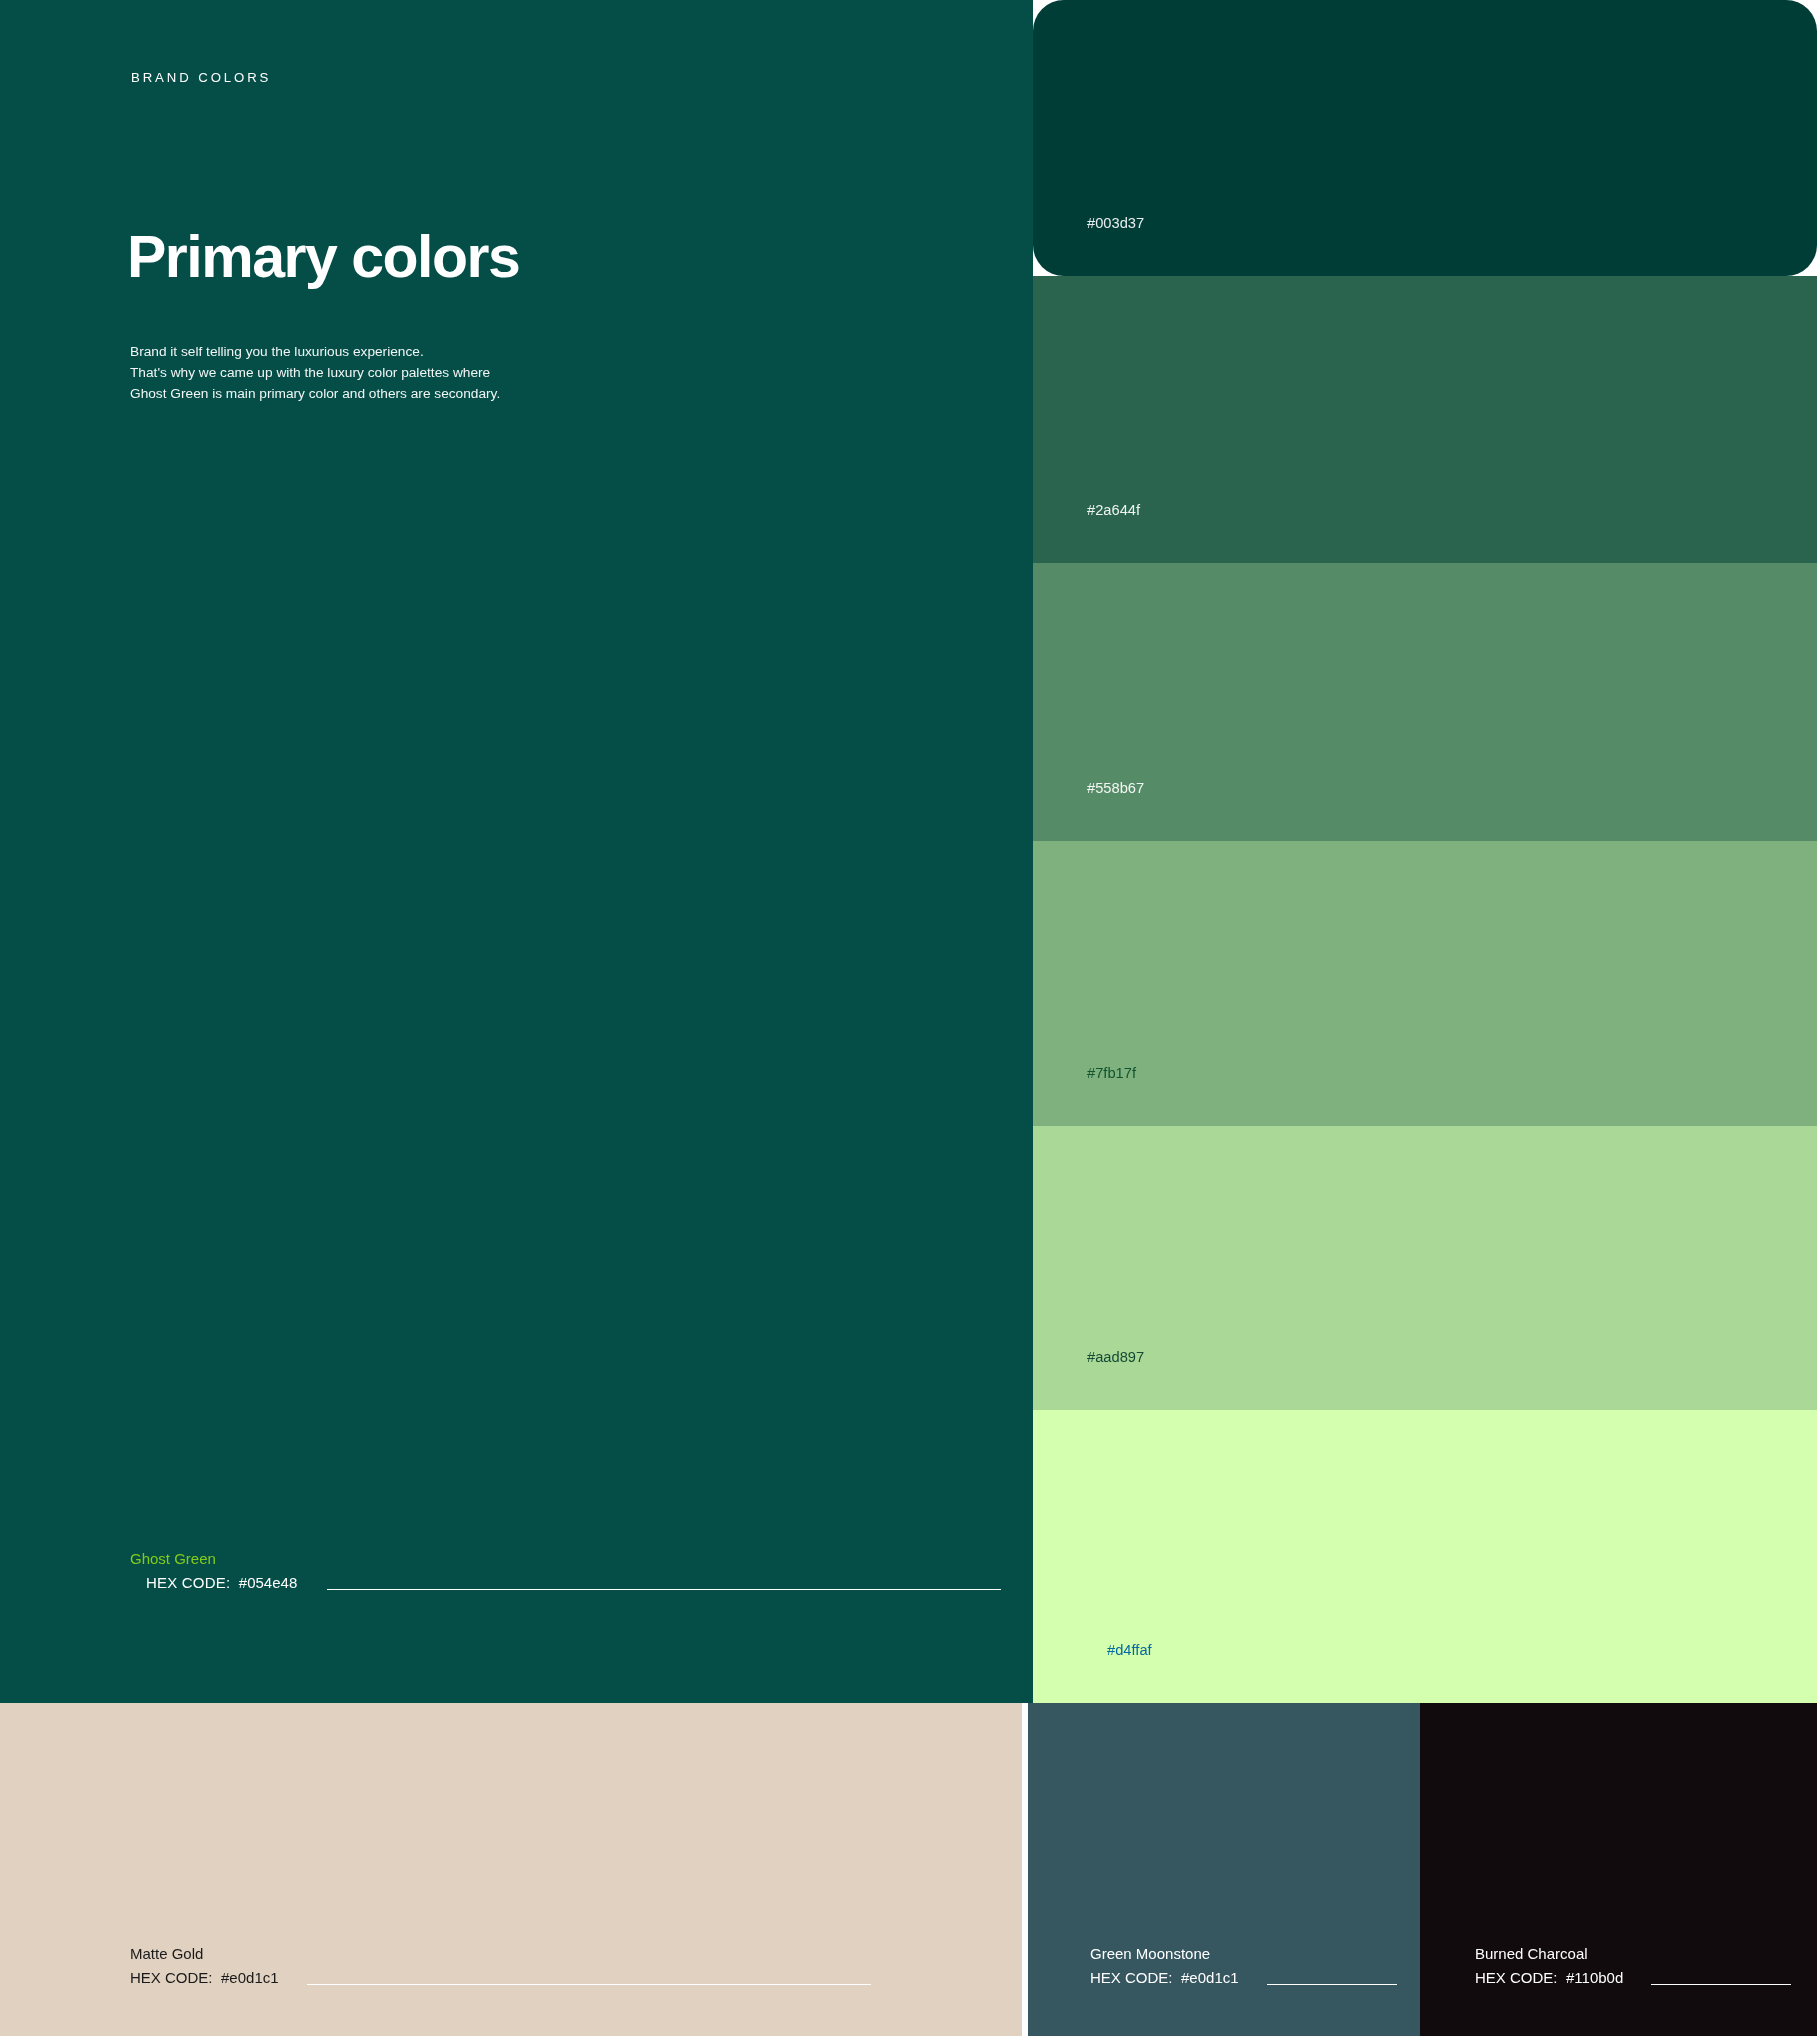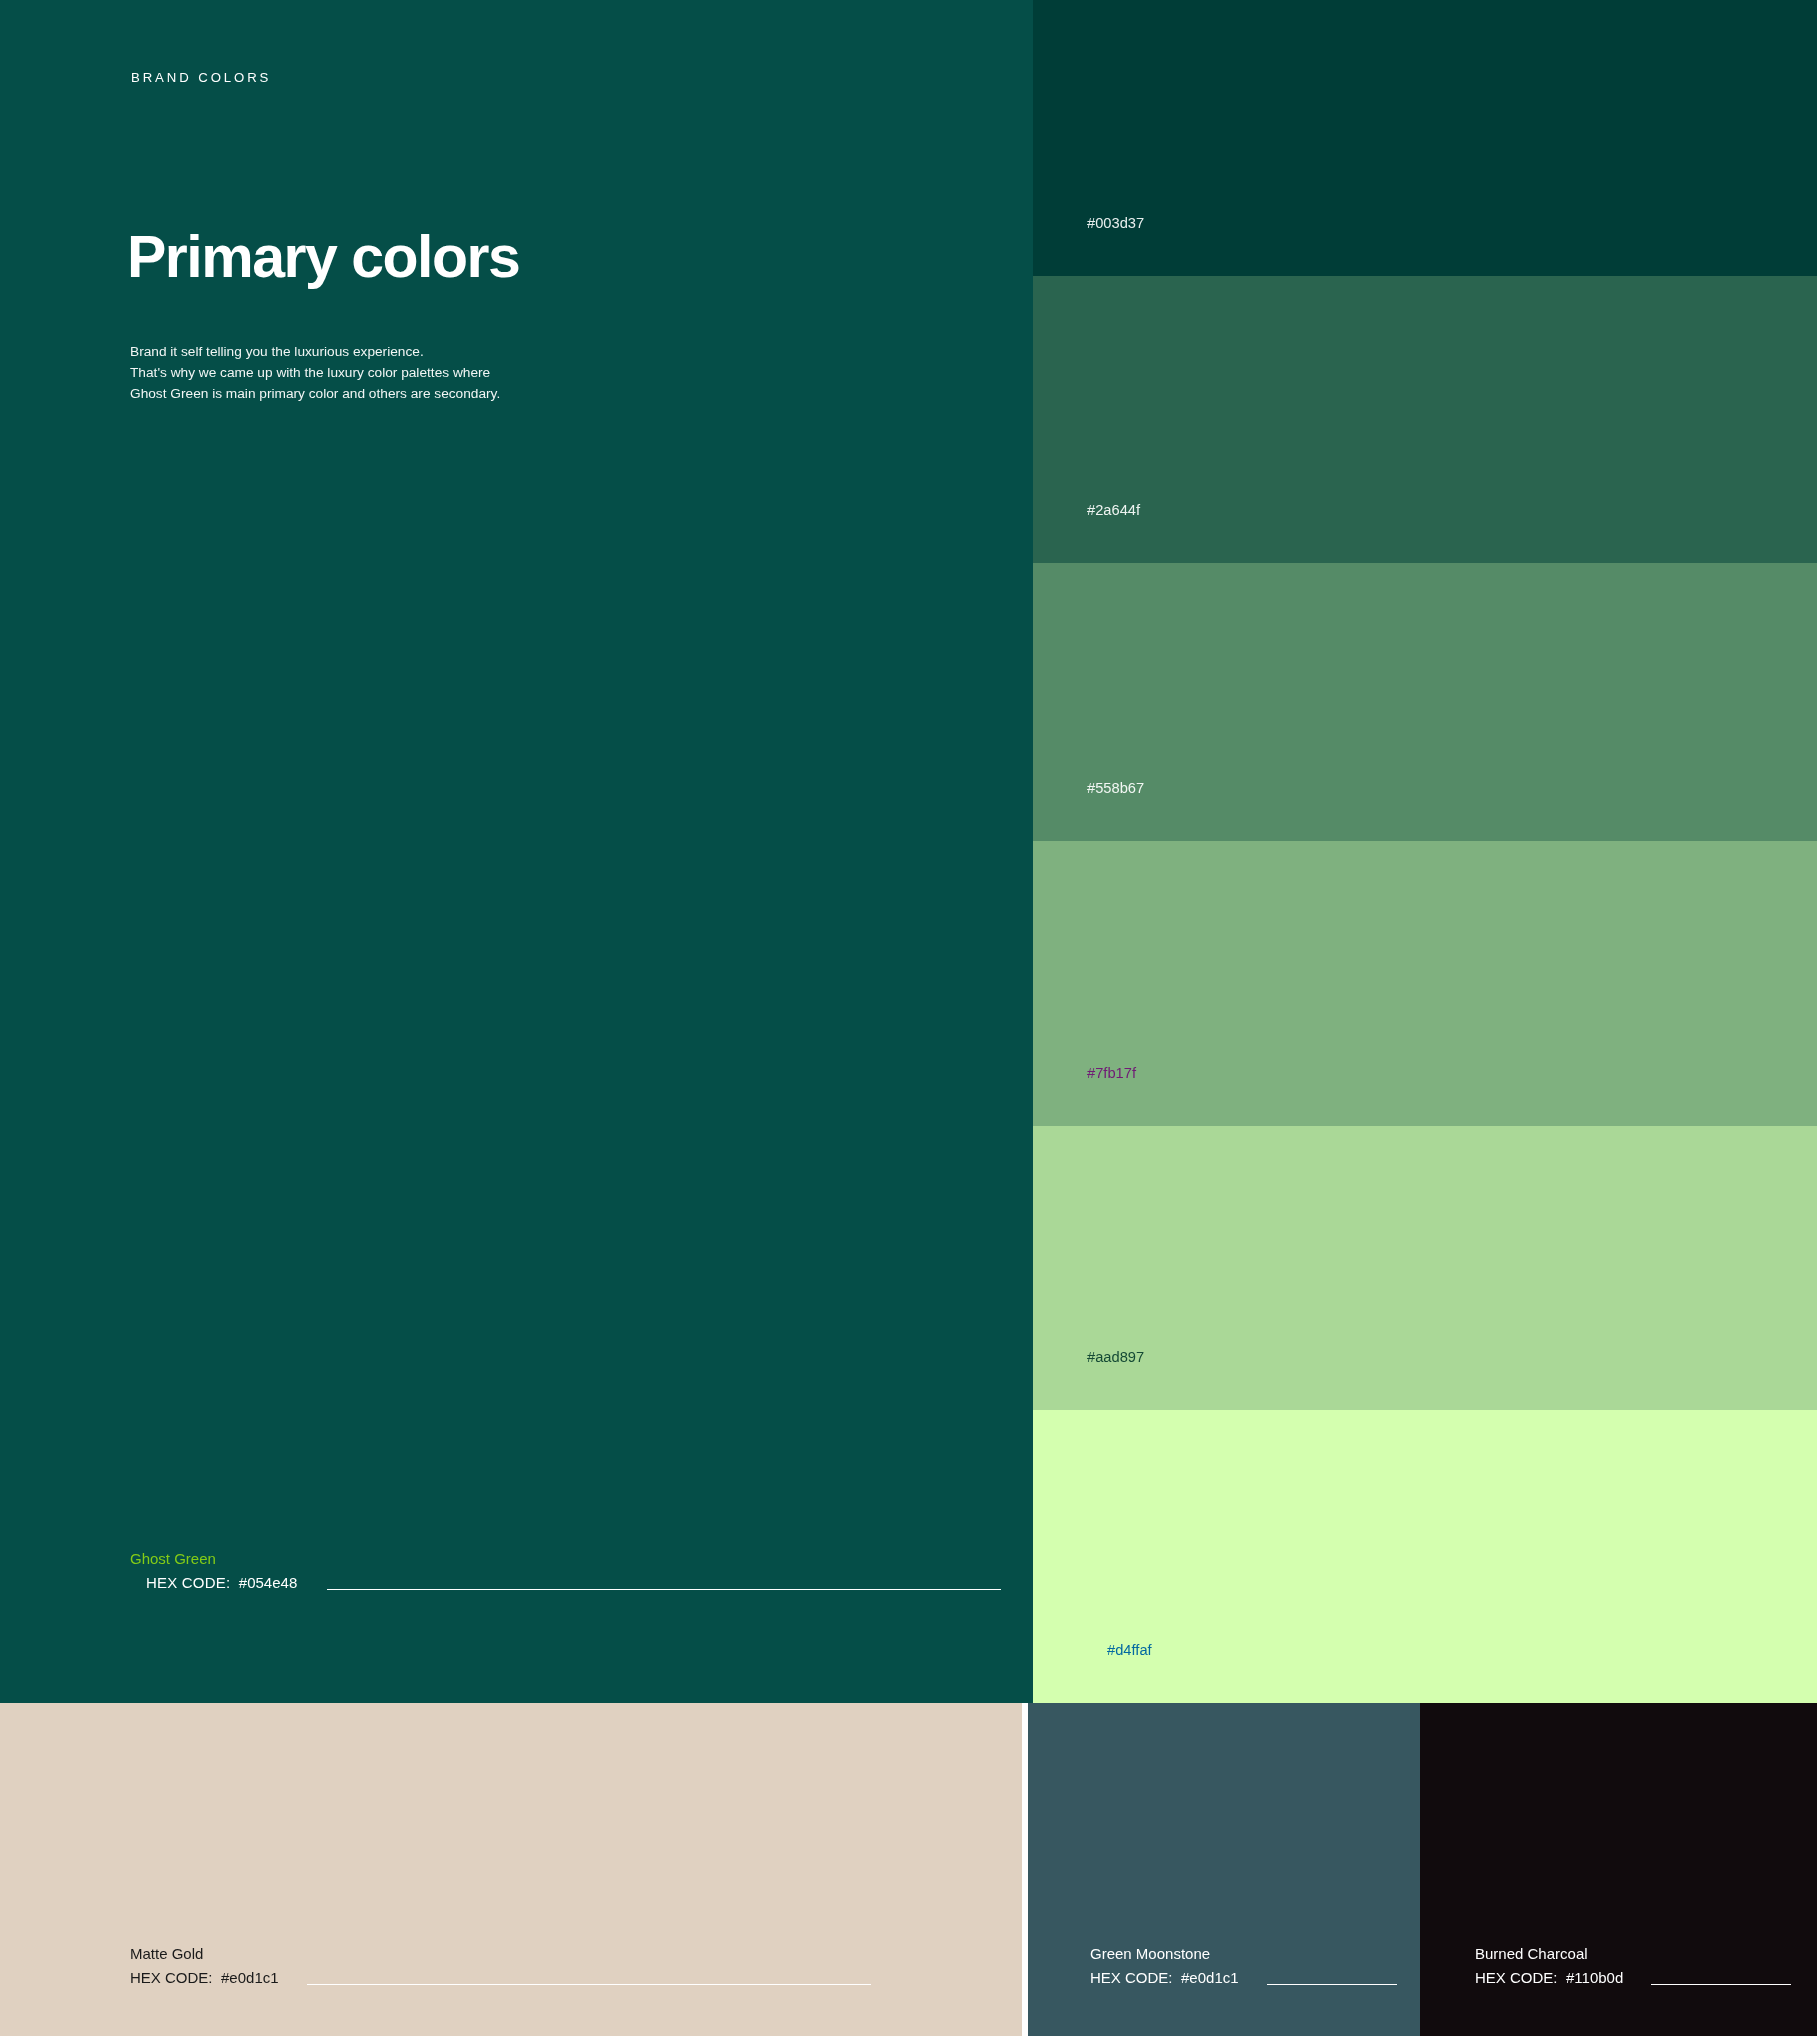--- a/index.html
+++ b/index.html
@@ -199,31 +199,31 @@
         <div class="cap-row">
           <div class="cap-hex">
             <span class="label">HEX CODE:</span><span class="value">#054e48</span>
           </div>
           <div class="cap-rule"></div>
         </div>
       </div>
     </section>
 
     <section class="swatch-stack">
-        <div class="swatch" style="background: rgb(0, 61, 55); height: 276px;">
+        <div class="swatch" style="background: rgb(0, 61, 55); height: 276px; border-radius: 31px;">
           <div class="swatch-label" style="color: rgb(232, 239, 238);">#003d37</div>
         </div>
         <div class="swatch" style="background: rgb(42, 100, 79); height: 287px;">
           <div class="swatch-label" style="color: rgb(238, 244, 241);">#2a644f</div>
         </div>
         <div class="swatch" style="background: rgb(85, 139, 103); height: 278px;">
           <div class="swatch-label" style="color: rgb(242, 247, 243);">#558b67</div>
         </div>
         <div class="swatch" style="background: rgb(127, 177, 127); height: 285px;">
-          <div class="swatch-label" style="color: #701a75;">#7fb17f</div>
+          <div class="swatch-label" style="color: #14532d;">#7fb17f</div>
         </div>
         <div class="swatch" style="background: rgb(170, 216, 151); height: 284px;">
           <div class="swatch-label" style="color: rgb(21, 74, 53);">#aad897</div>
         </div>
         <div class="swatch" style="background: rgb(212, 255, 175); height: 293px;">
           <div class="swatch-label" style="color: #0369a1; margin-left: 20px;">#d4ffaf</div>
         </div>
       </section>
 
   </div>

